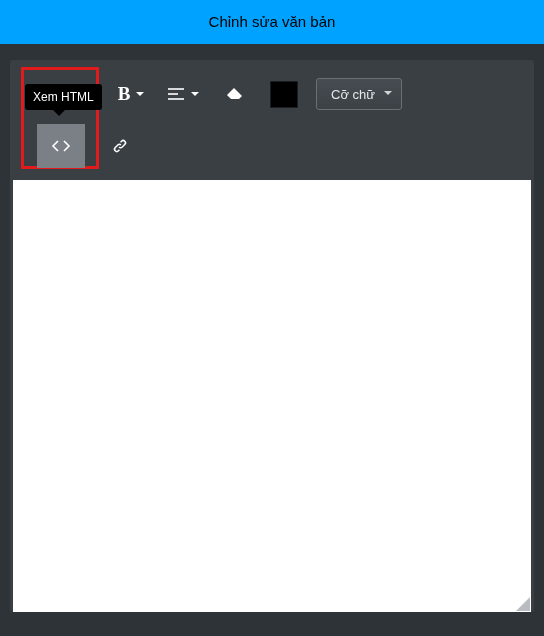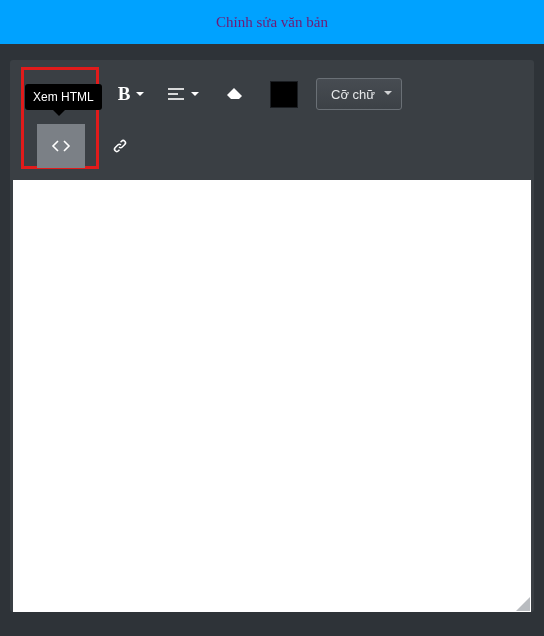--- a/index.html
+++ b/index.html
@@ -1,26 +1,25 @@
 <!DOCTYPE html>
 <html><head>
 <meta charset="utf-8">
 <style>
   * { box-sizing: border-box; margin: 0; padding: 0; }
   html, body { width: 544px; height: 636px; font-family: Arial, Helvetica, sans-serif; }
   body { background: #2e3338; }
 
   .header {
     background: #00a2ff;
-    color: #701a75;
+    color: #000000;
     height: 44px;
     line-height: 44px;
     text-align: center;
     font-size: 15px;
-    font-family: Liberation Serif, serif;
   }
 
   .panel {
     margin: 16px 10px 10px 10px;
     background: #3a3f44;
     border-radius: 3px;
     padding: 0;
     position: relative;
   }
 

